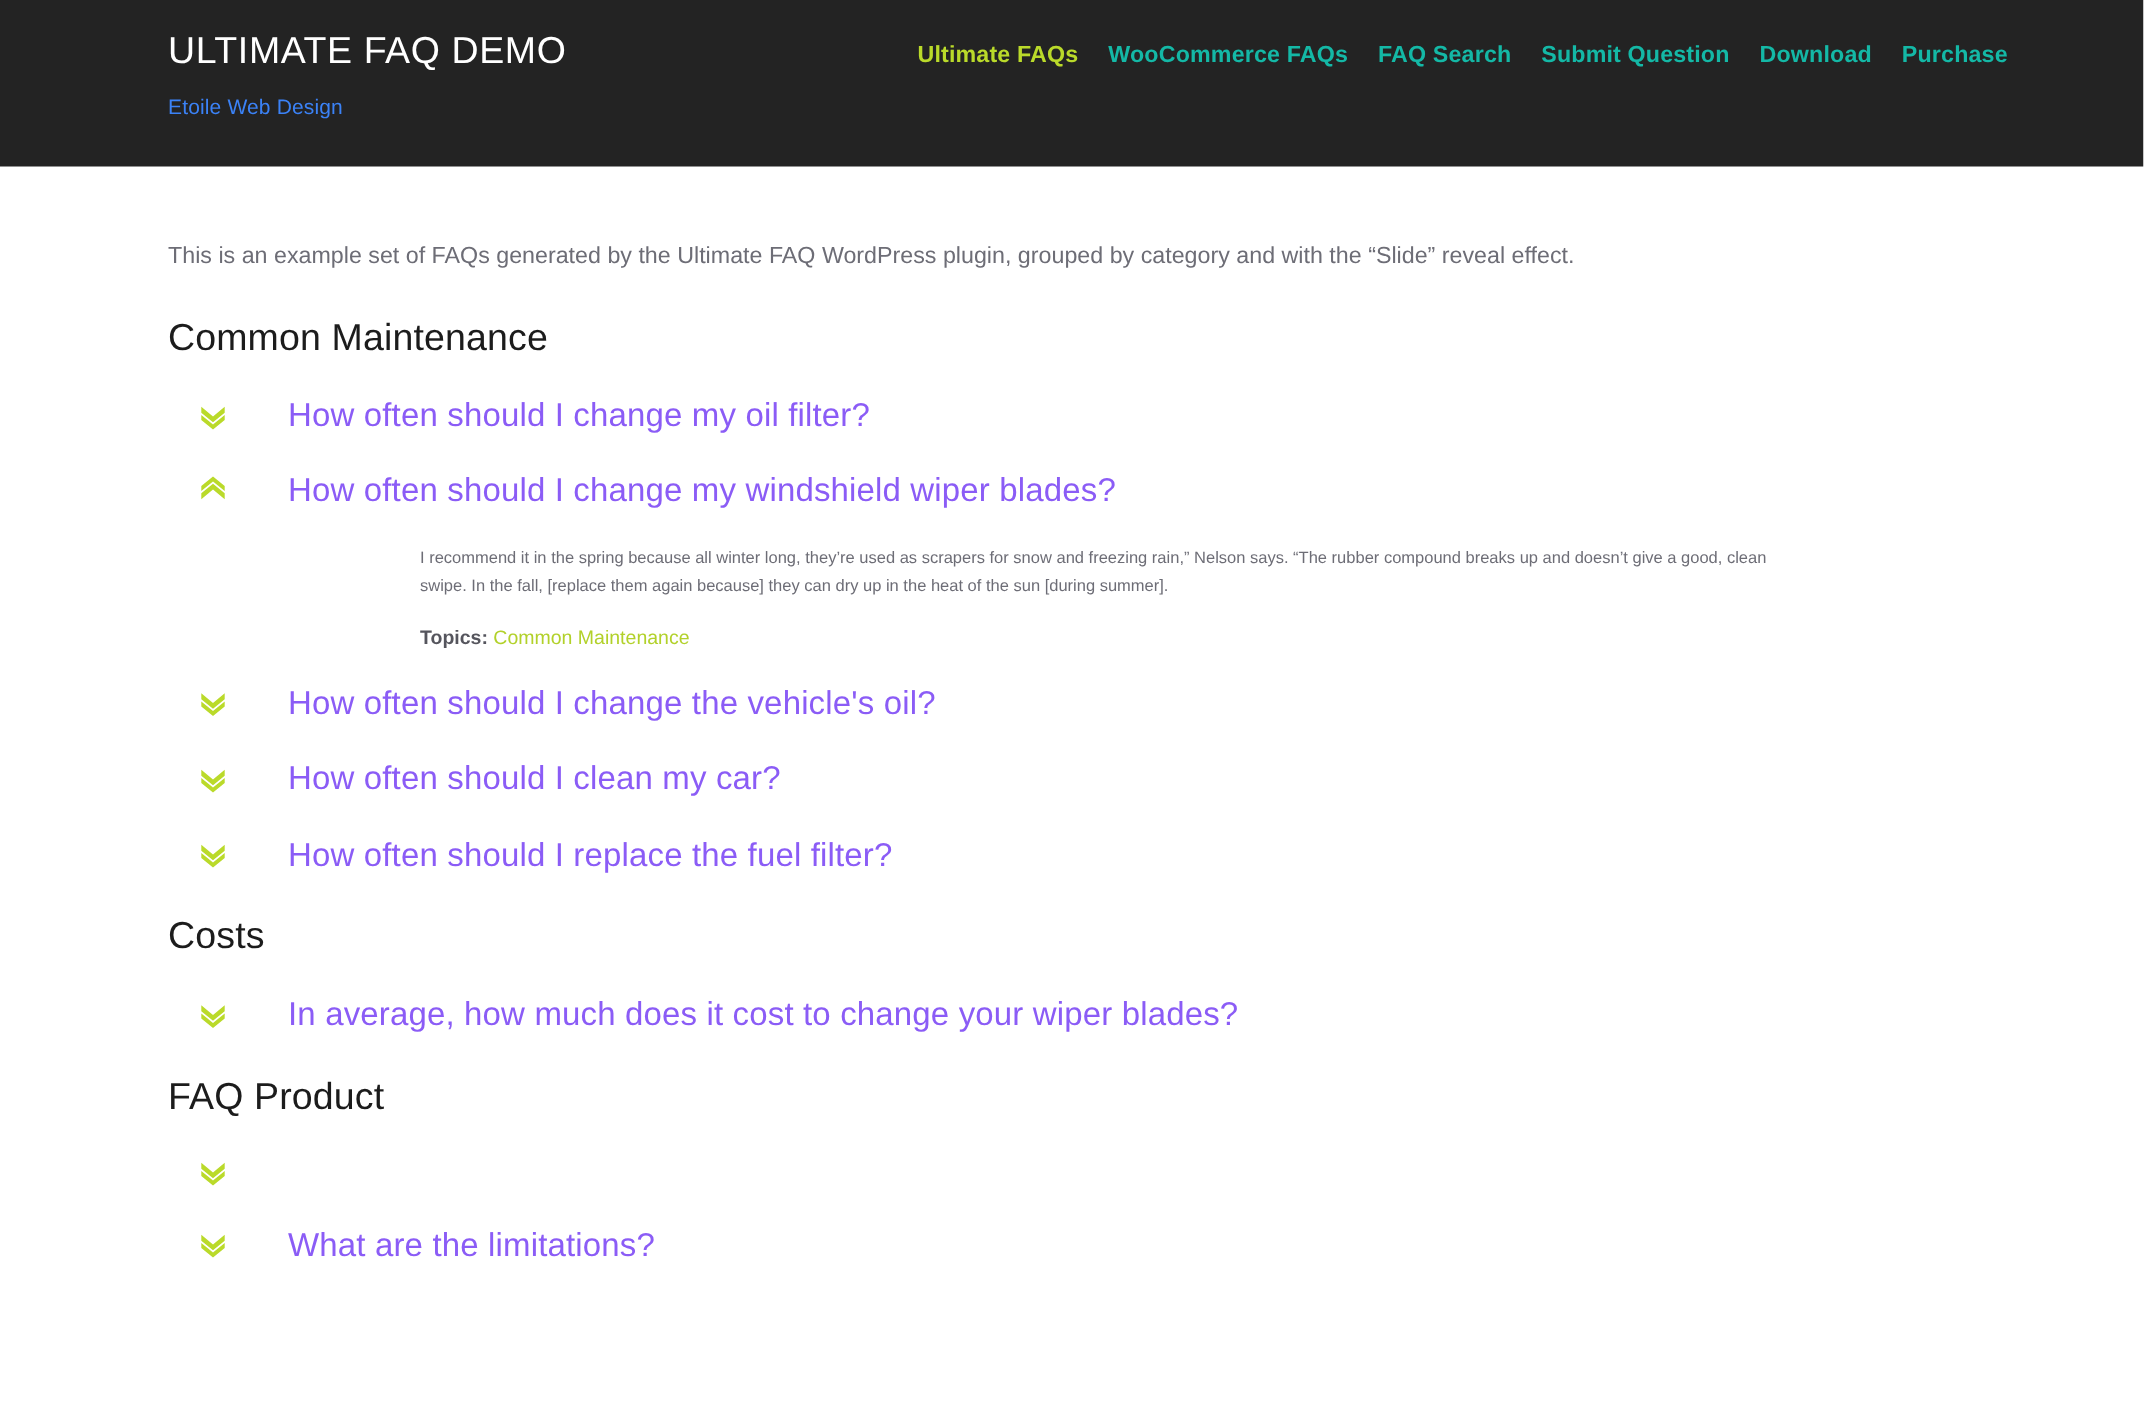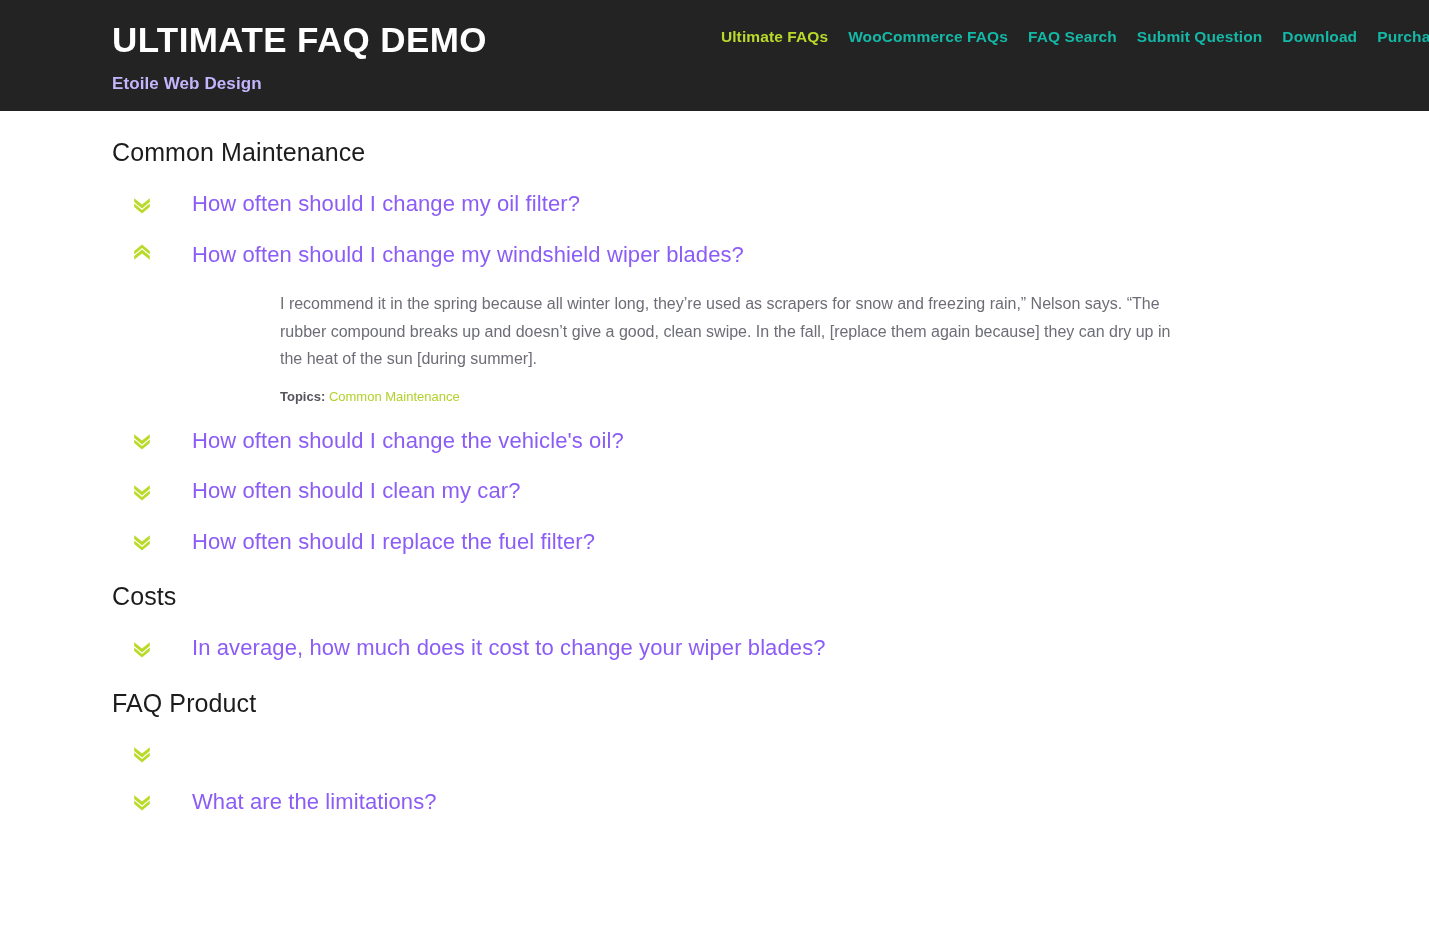--- a/index.html
+++ b/index.html
@@ -26,32 +26,32 @@
     align-items: flex-start;
     padding: 0;
     position: relative;
   }
   .brand {
     padding-left: 112px;
     padding-top: 21px;
     flex: 0 0 auto;
   }
   .brand-title {
-    font-size: 35px;
-    font-weight: bold;
+    font-size: 25px;
+    font-weight: normal;
     letter-spacing: 0.4px;
     color: #ffffff;
     line-height: 1.1;
     margin: 0;
     white-space: nowrap;
   }
   .brand-tagline {
-    font-size: 17px;
-    font-weight: bold;
-    color: #c4b5fd;
+    font-size: 14px;
+    font-weight: normal;
+    color: #3b82f6;
     margin: 0;
     padding-top: 14px;
     letter-spacing: 0.1px;
     white-space: nowrap;
   }
 
   .main-nav {
     display: flex;
     align-items: center;
     gap: 20px;
@@ -118,21 +118,21 @@
     letter-spacing: 0.1px;
   }
 
   .faq-answer {
     padding-left: 168px;
     padding-top: 22px;
     padding-right: 120px;
   }
   .faq-answer-text {
     margin: 0;
-    font-size: 16px;
+    font-size: 11px;
     line-height: 1.72;
     color: #6d6d76;
   }
   .faq-topics {
     margin: 0;
     padding-top: 16px;
     font-size: 13px;
     color: #5a5a62;
   }
   .faq-topics-label { font-weight: bold; color: #55555d; }
@@ -154,20 +154,21 @@
       <a class="nav-item active">Ultimate FAQs</a>
       <a class="nav-item">WooCommerce FAQs</a>
       <a class="nav-item">FAQ Search</a>
       <a class="nav-item">Submit Question</a>
       <a class="nav-item">Download</a>
       <a class="nav-item">Purchase</a>
     </nav>
 </header>
 
 <main class="content">
+  <p class="intro">This is an example set of FAQs generated by the Ultimate FAQ WordPress plugin, grouped by category and with the “Slide” reveal effect.</p>
   <div id="faq-container">
       <h2 class="faq-category">Common Maintenance</h2>
       <ul class="faq-list">
         <li class="faq-item">
           <div class="faq-question-row">
             <span class="faq-toggle-icon">
   <svg width="22" height="22" viewBox="0 0 22 22" aria-hidden="true">
     <path d="M3.2 5.2 L11 11.6 L18.8 5.2 L18.8 9.1 L11 15.5 L3.2 9.1 Z" fill="#bada2a"></path>
     <path d="M3.2 10.6 L11 17.0 L18.8 10.6 L18.8 14.0 L11 20.4 L3.2 14.0 Z" fill="#bada2a"></path>
   </svg>

